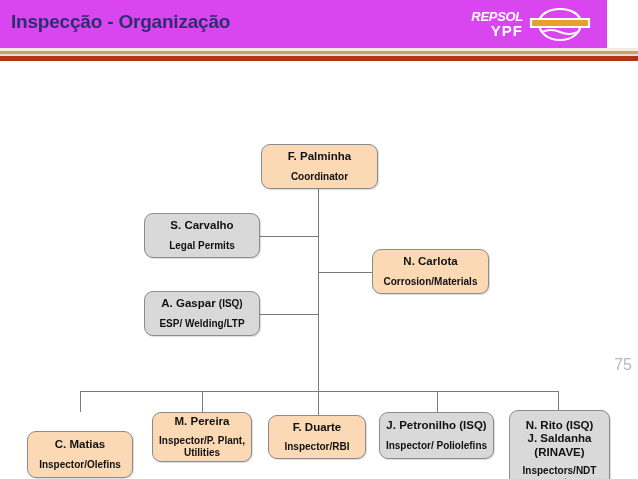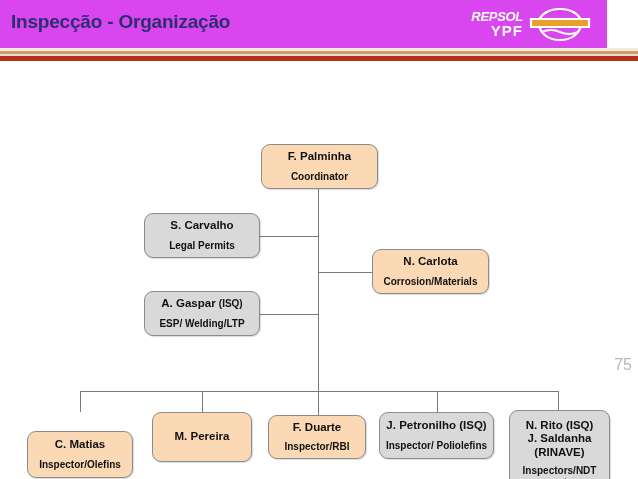--- a/index.html
+++ b/index.html
@@ -237,20 +237,21 @@
     <div class="rl">ESP/ Welding/LTP</div>
   </div>
 
   <div class="node peach" id="n-matias">
     <div class="nm">C. Matias</div>
     <div class="rl">Inspector/Olefins</div>
   </div>
 
   <div class="node peach" id="n-pereira">
     <div class="nm">M. Pereira</div>
+    <div class="rl">Inspector/P. Plant, Utilities</div>
   </div>
 
   <div class="node peach" id="n-duarte">
     <div class="nm">F. Duarte</div>
     <div class="rl">Inspector/RBI</div>
   </div>
 
   <div class="node gray" id="n-petronilho">
     <div class="nm">J. Petronilho (ISQ)</div>
     <div class="rl">Inspector/ Poliolefins</div>

